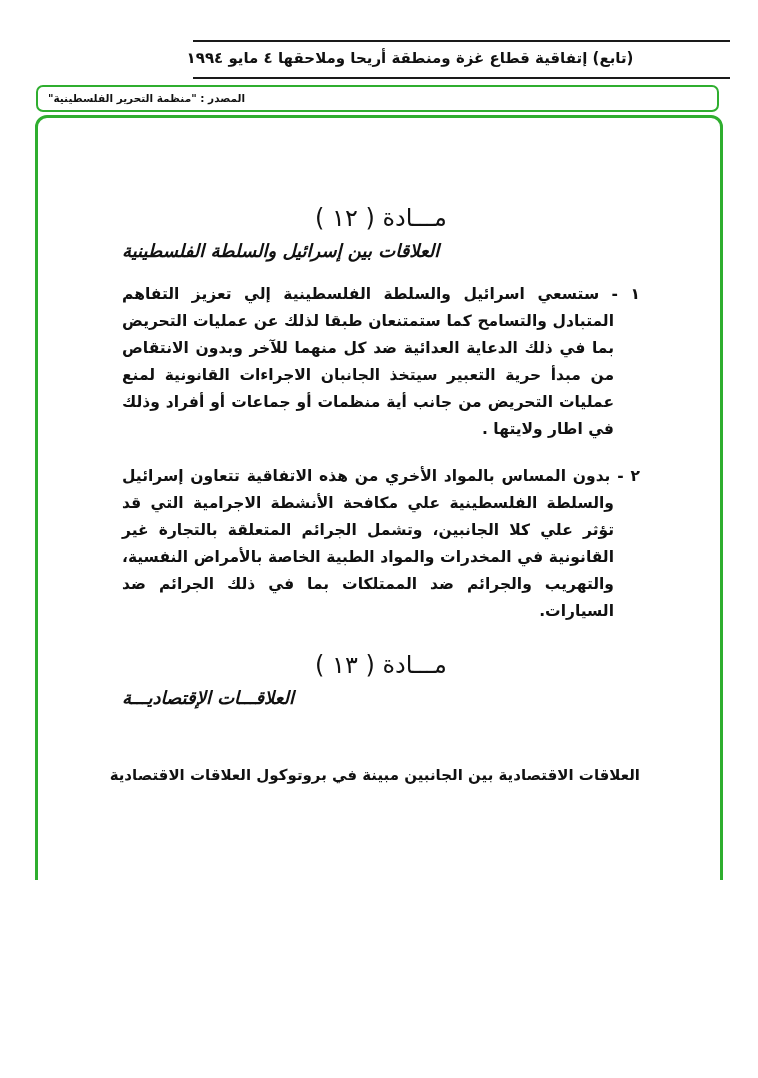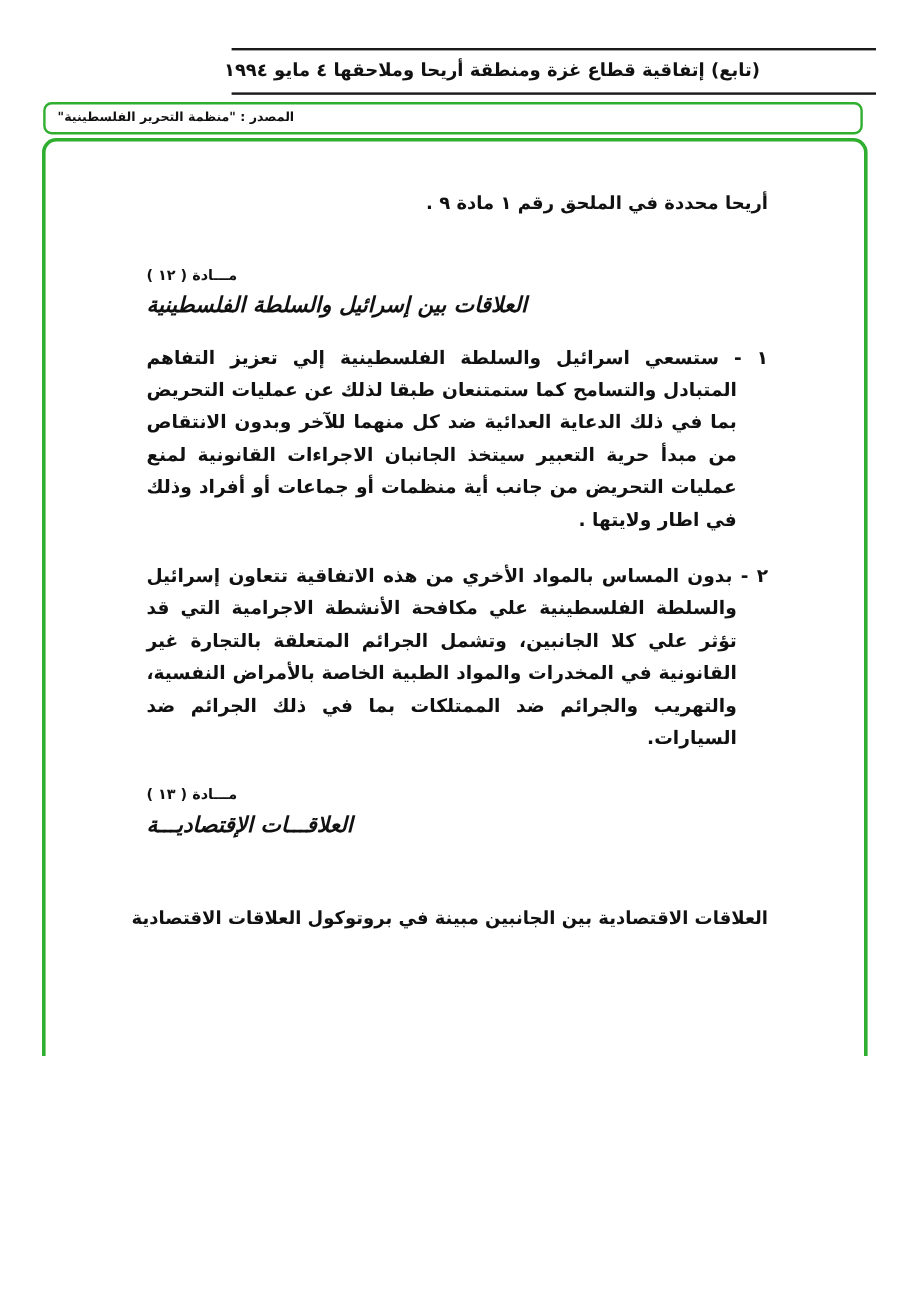--- a/index.html
+++ b/index.html
@@ -66,23 +66,23 @@
     text-align: right;
     padding: 42px 80px 0 84px;
   }
   .intro {
     margin: 0;
     font-size: 15px;
     font-weight: bold;
   }
   .article-title {
     margin: 44px 0 8px 0;
-    text-align: left;
-    font-size: 12px;
-    font-weight: bold;
+    text-align: center;
+    font-size: 24px;
+    font-weight: normal;
   }
   .article-subtitle {
     margin: 0;
     text-align: left;
     font-size: 18px;
     font-weight: bold;
     font-style: italic;
   }
   .para {
     margin: 0 0 20px 0;
@@ -132,21 +132,20 @@
 
   <div class="rule rule-bottom"></div>
 
   <div class="source-badge">
     <span class="source-text" dir="rtl">المصدر :  "منظمة التحرير الفلسطينية"</span>
   </div>
 
   <div class="content-box">
     <div class="content">
 
-      <p class="intro">أريحا محددة في الملحق رقم ١ مادة ٩ .</p>
 
       <h2 class="article-title">مـــادة  ( ١٢ )</h2>
 
       <h3 class="article-subtitle">العلاقات بين إسرائيل والسلطة الفلسطينية</h3>
 
       <p class="para para-first">١ - ستسعي اسرائيل والسلطة الفلسطينية إلي تعزيز التفاهم المتبادل والتسامح كما ستمتنعان طبقا لذلك عن عمليات التحريض بما في ذلك الدعاية العدائية ضد كل منهما للآخر وبدون الانتقاص من مبدأ حرية التعبير سيتخذ الجانبان الاجراءات القانونية لمنع عمليات التحريض من جانب أية منظمات أو جماعات أو أفراد وذلك في اطار ولايتها .</p>
 
       <p class="para">٢ - بدون المساس بالمواد الأخري من هذه الاتفاقية تتعاون إسرائيل والسلطة الفلسطينية علي مكافحة الأنشطة الاجرامية التي قد تؤثر علي كلا الجانبين، وتشمل الجرائم المتعلقة بالتجارة غير القانونية في المخدرات والمواد الطبية الخاصة بالأمراض النفسية، والتهريب والجرائم ضد الممتلكات بما في ذلك الجرائم ضد السيارات.</p>
 
       <h2 class="article-title title-13">مـــادة  ( ١٣ )</h2>

